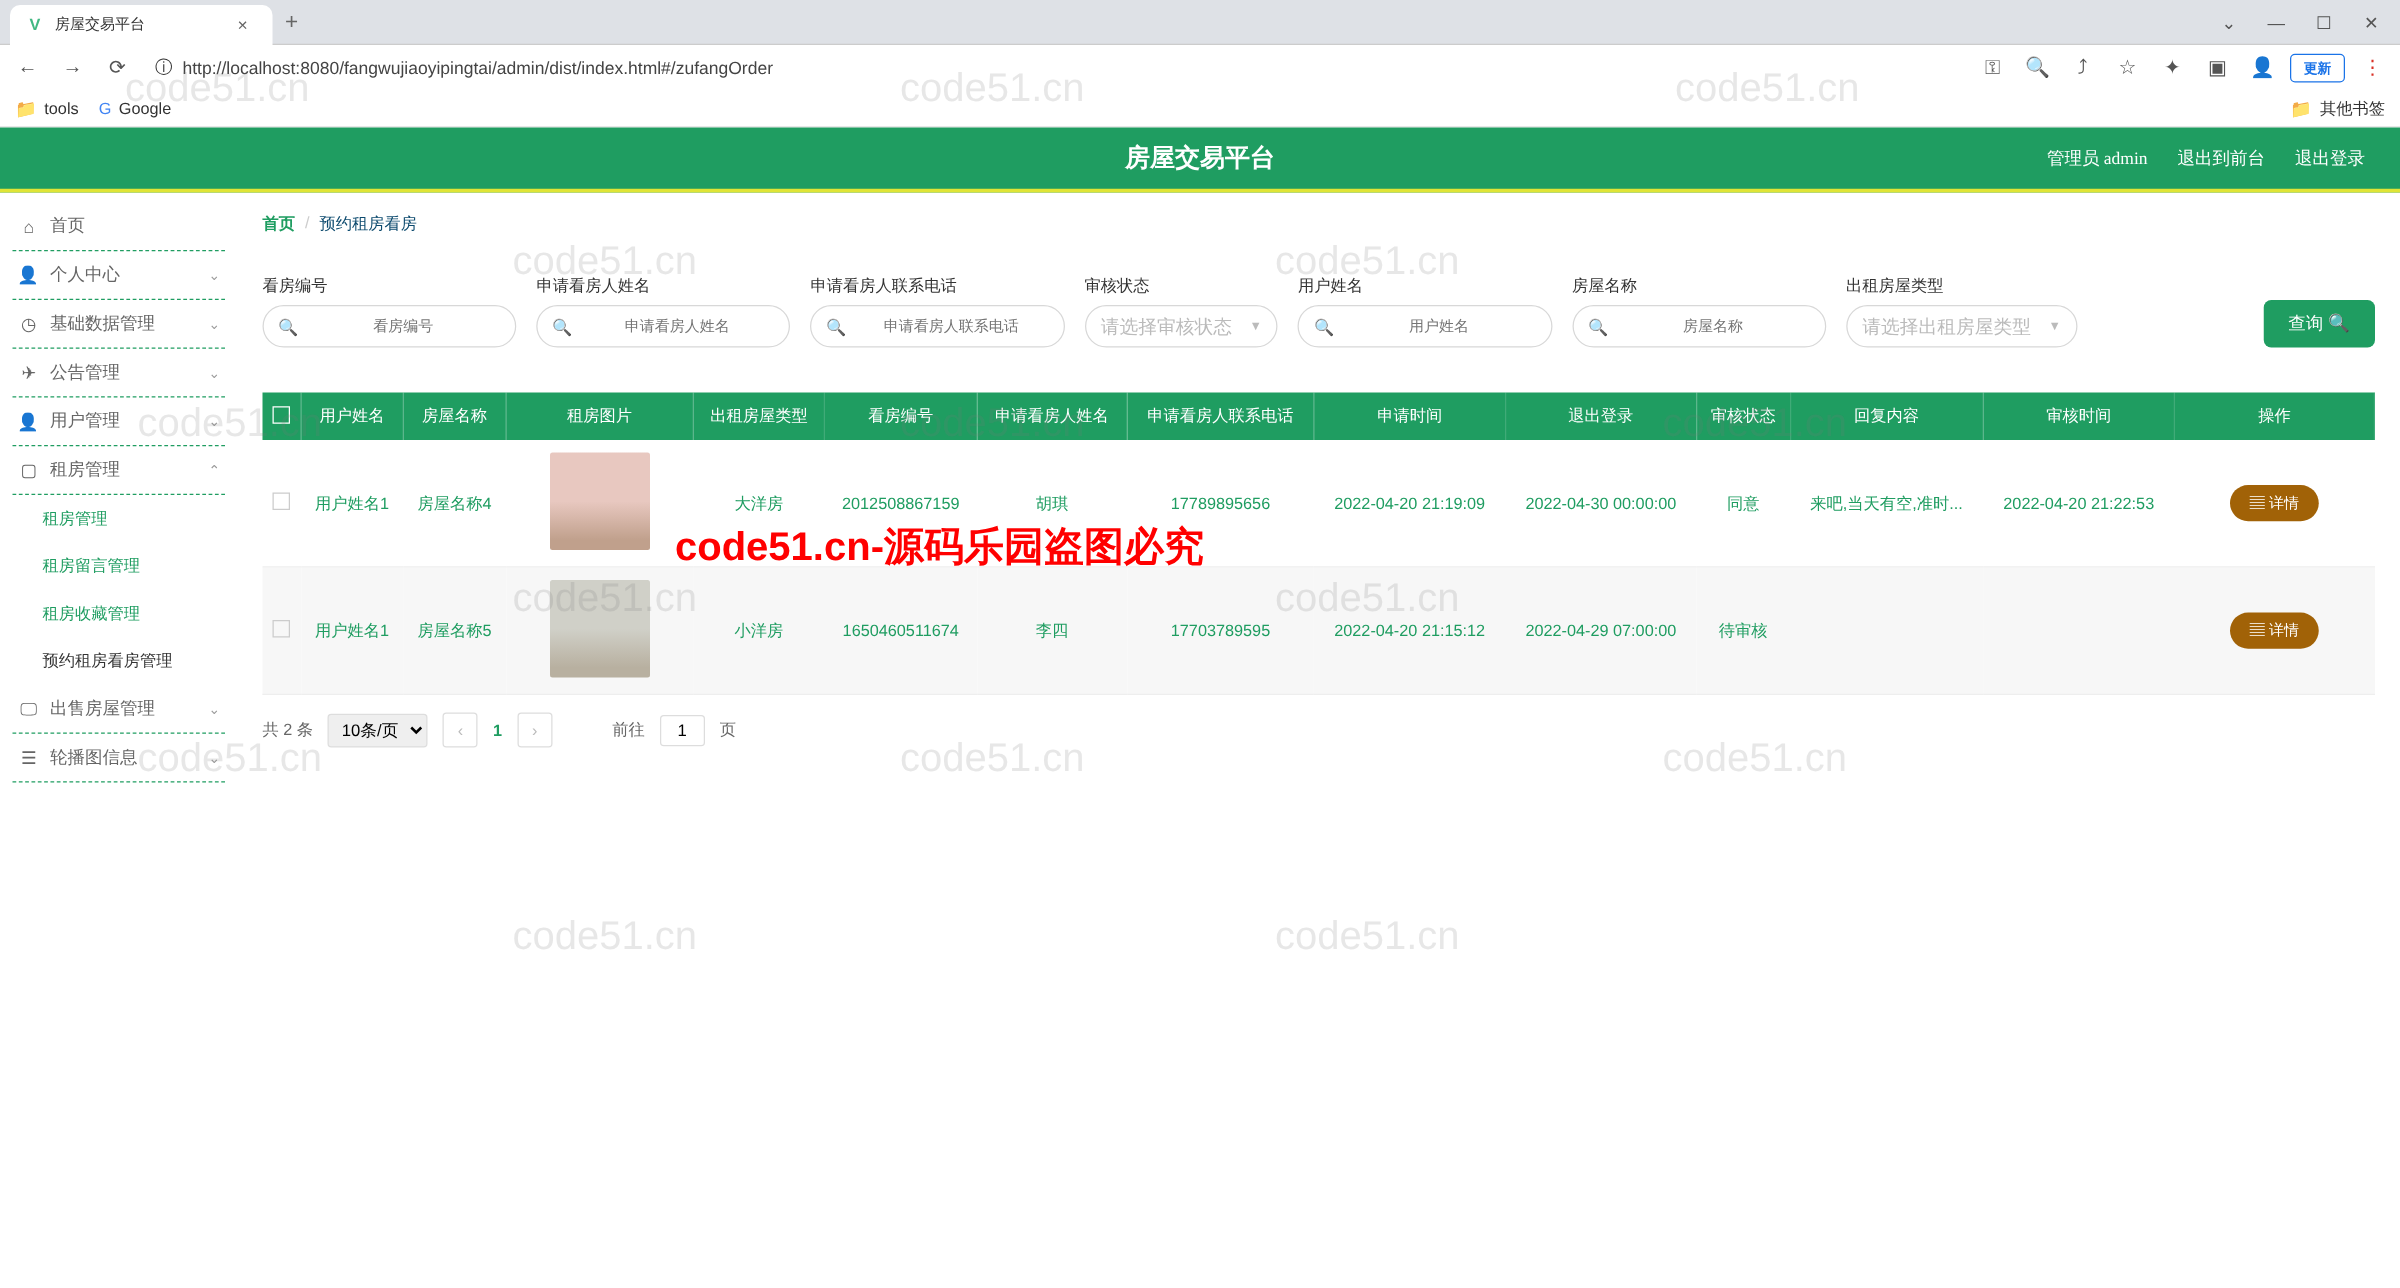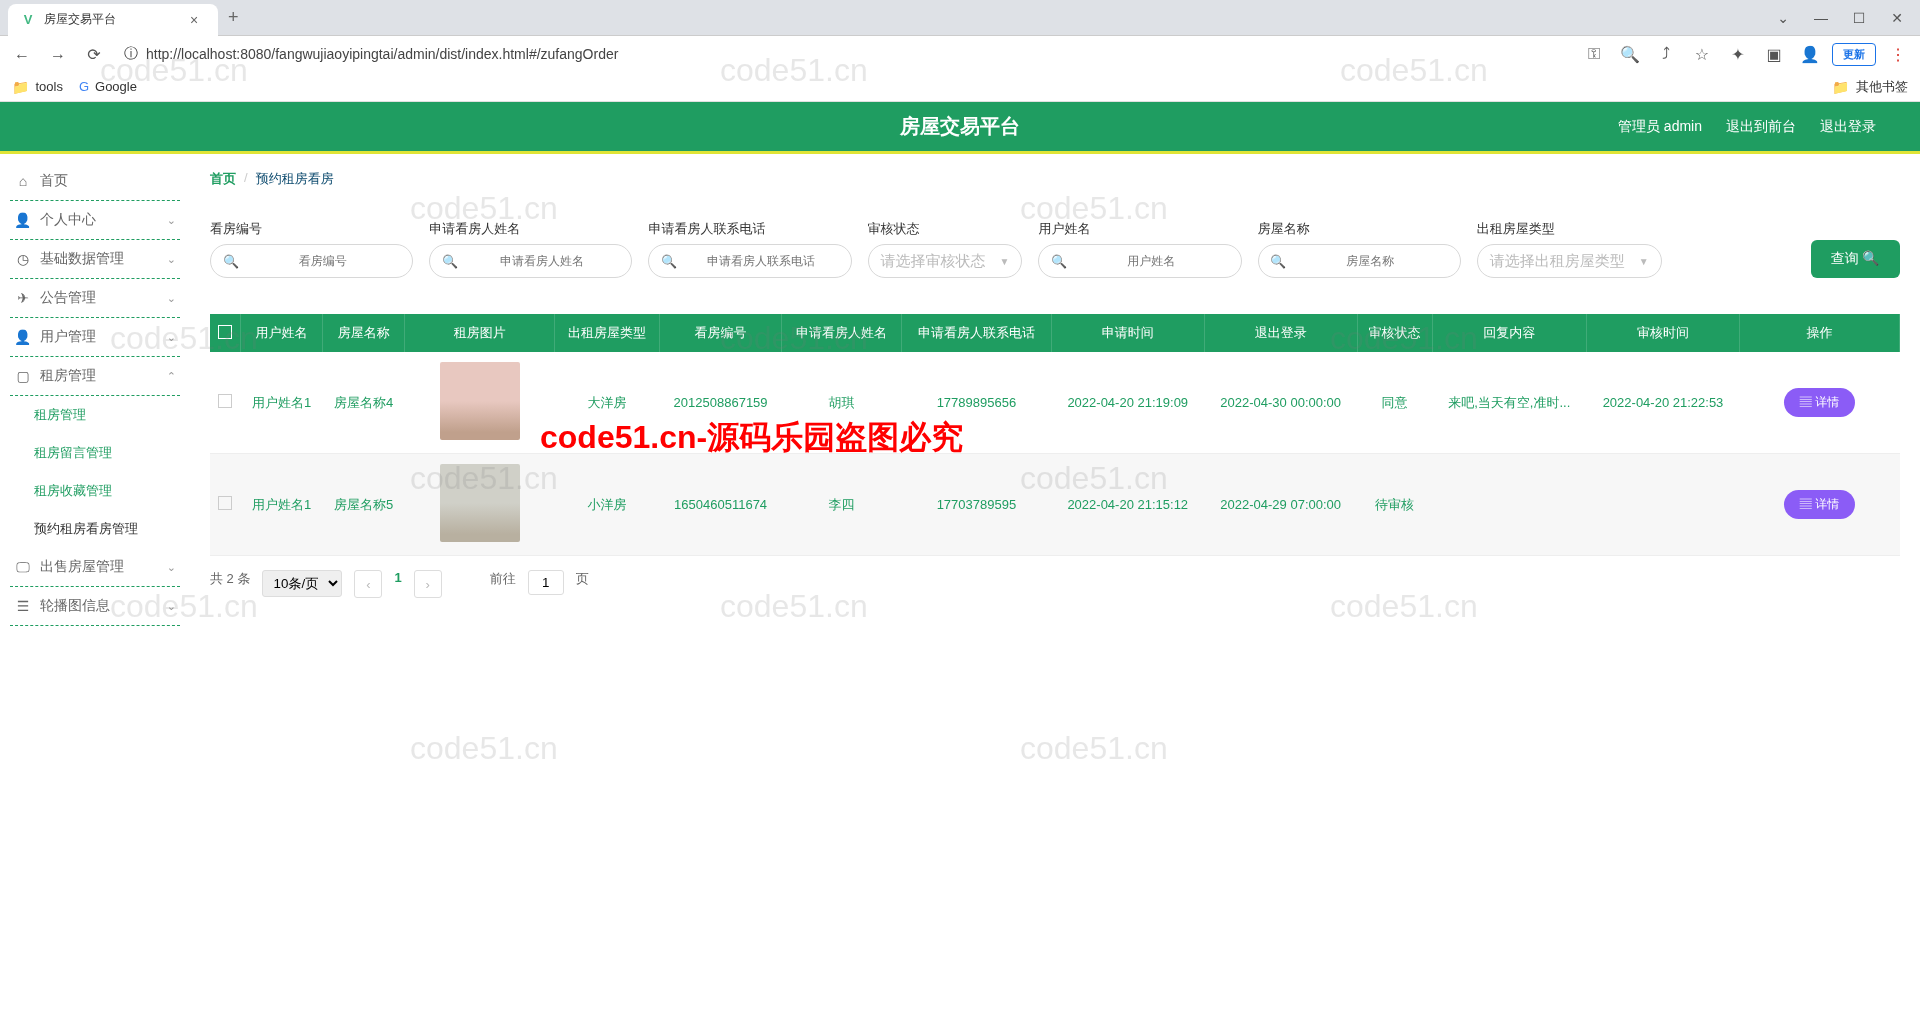--- a/index.html
+++ b/index.html
@@ -25,21 +25,21 @@
 .menu-dot { font-size: 16px; color: #d93025; }
 
 .bookmark-bar { display: flex; align-items: center; height: 30px; padding: 0 12px; gap: 16px; border-bottom: 1px solid #e0e0e0; background: #fff; font-size: 13px; }
 .bm-item { display: flex; align-items: center; gap: 6px; cursor: pointer; }
 .folder-icon { color: #f8bb22; font-size: 14px; }
 .other-bm { margin-left: auto; }
 
 
 .app-header { background: #1f9d61; color: #fff; height: 52px; display: flex; align-items: center; border-bottom: 3px solid #e0e436; }
 .app-title { position: absolute; left: 50%; transform: translateX(-50%); font-size: 20px; font-weight: bold; }
-.header-right { margin-left: auto; display: flex; gap: 24px; padding-right: 44px; font-size: 14px; }
+.header-right { margin-left: auto; display: flex; gap: 24px; padding-right: 28px; font-size: 14px; font-family: Liberation Serif, serif; }
 .header-link { cursor: pointer; }
 
 .app-body { display: flex; }
 .sidebar { width: 190px; padding: 8px 10px; }
 .menu-item { display: flex; align-items: center; gap: 8px; padding: 10px 4px; color: #666; cursor: pointer; border-bottom: 1px dashed #1f9d61; font-size: 14px; }
 .menu-item .mi-icon { width: 18px; text-align: center; }
 .menu-item .mi-arrow { margin-left: auto; color: #999; font-size: 11px; }
 .sub-item { padding: 10px 4px 10px 24px; color: #1f9d61; cursor: pointer; font-size: 13px; }
 .sub-item.active { color: #333; }
 
@@ -59,25 +59,25 @@
 .pill-sel .dd { color: #bbb; font-size: 10px; margin-left: 8px; }
 .query-btn { background: #1f9d61; color: #fff; border: none; border-radius: 6px; padding: 10px 20px; font-size: 14px; cursor: pointer; margin-left: auto; }
 
 .tbl { width: 100%; border-collapse: collapse; margin-top: 36px; }
 .tbl th { background: #1f9d61; color: #fff; padding: 10px 6px; font-size: 13px; font-weight: normal; text-align: center; border-right: 1px solid rgba(255,255,255,0.15); }
 .tbl td { padding: 10px 6px; text-align: center; color: #1f9d61; font-size: 13px; border-bottom: 1px solid #eee; }
 .tbl tr.alt td { background: #f7f7f7; }
 .img-cell { width: 80px; height: 78px; background: #dcd2c8; border-radius: 2px; display: inline-block; position: relative; overflow: hidden; }
 .img1 { background: linear-gradient(#e8c8c0 50%, #c0a08c 90%); }
 .img2 { background: linear-gradient(#d0d0c8 50%, #b8b0a0 90%); }
-.det-btn { background: #8b5cf6; color: #fff; border: none; border-radius: 16px; padding: 6px 16px; font-size: 12px; cursor: pointer; }
+.det-btn { background: #a16207; color: #fff; border: none; border-radius: 16px; padding: 6px 16px; font-size: 12px; cursor: pointer; }
 .chk { width: 14px; height: 14px; border: 1px solid #ccc; display: inline-block; }
 .chk-h { width: 14px; height: 14px; border: 1px solid #fff; display: inline-block; }
 
-.pager { display: flex; align-items: flex-start; gap: 12px; margin-top: 14px; font-size: 13px; color: #666; }
+.pager { display: flex; align-items: center; gap: 12px; margin-top: 14px; font-size: 13px; color: #666; }
 .pager select { border: 1px solid #ddd; border-radius: 3px; padding: 4px 6px; }
 .pg-btn { width: 28px; height: 28px; border: 1px solid #ddd; display: flex; align-items: center; justify-content: center; border-radius: 3px; cursor: pointer; color: #bbb; }
 .pg-num { color: #1f9d61; font-weight: bold; }
 .pg-input { width: 36px; border: 1px solid #ddd; border-radius: 3px; padding: 4px; text-align: center; }
 
 .wm { position: absolute; color: rgba(120,120,120,0.18); font-size: 32px; pointer-events: none; }
 .wm-red { position: absolute; color: #ff0000; font-size: 32px; font-weight: bold; pointer-events: none; top: 416px; left: 540px; }
 </style>
 </head>
 <body>

